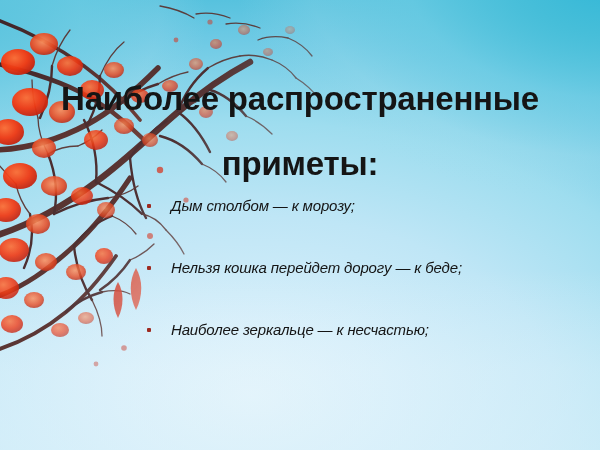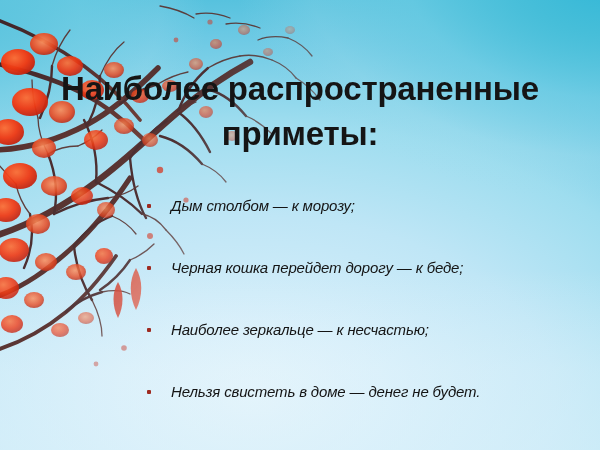--- a/index.html
+++ b/index.html
@@ -73,21 +73,21 @@
   
   .title {
     position: absolute;
     left: 40px;
     top: 44px;
     width: 520px;
     text-align: center;
     color: #151515;
     font-weight: bold;
     font-size: 33px;
-    line-height: 45px;
+    line-height: 65px;
     letter-spacing: -0.2px;
     white-space: pre-line;
   }
 
   
   .bullets {
     position: absolute;
     left: 140px;
     top: 157px;
     width: 430px;
@@ -279,25 +279,21 @@
 
   <h1 class="title">Наиболее распространенные приметы:</h1>
 
   <ul class="bullets" style="list-style:none;margin:0;padding:0;">
     <li class="bullet-row">
       <span class="bullet-dot"></span>
       <span class="bullet-text">Дым столбом — к морозу;</span>
     </li>
     <li class="bullet-row">
       <span class="bullet-dot"></span>
-      <span class="bullet-text">Черная кошка перейдет дорогу — к беде;</span>
+      <span class="bullet-text">Нельзя кошка перейдет дорогу — к беде;</span>
     </li>
     <li class="bullet-row">
       <span class="bullet-dot"></span>
       <span class="bullet-text">Наиболее зеркальце — к несчастью;</span>
     </li>
-    <li class="bullet-row">
-      <span class="bullet-dot"></span>
-      <span class="bullet-text">Нельзя свистеть в доме — денег не будет.</span>
-    </li>
   </ul>
 
 </div>
 
 </body></html>

